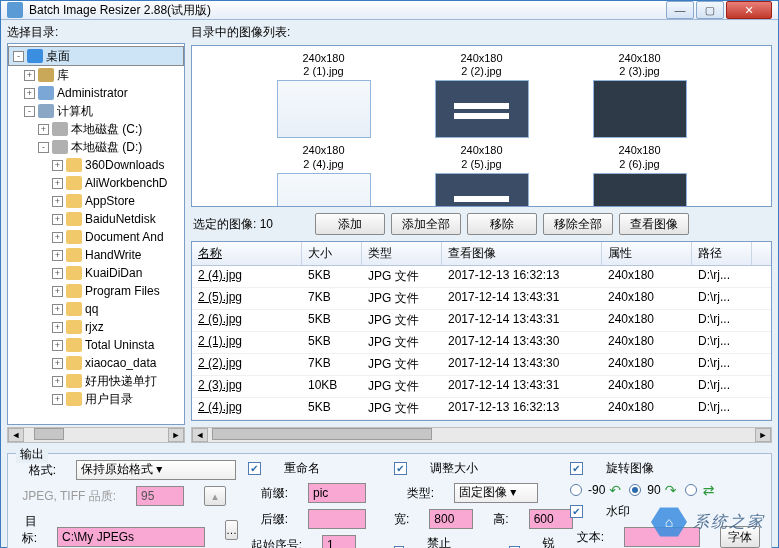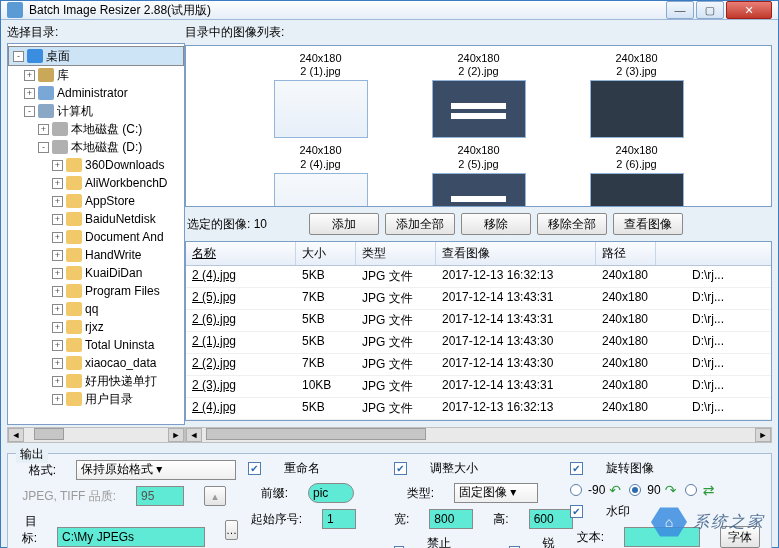--- a/index.html
+++ b/index.html
@@ -5,21 +5,21 @@
 * { box-sizing: border-box; margin: 0; padding: 0; font-family: "Microsoft YaHei", SimSun, sans-serif; font-size: 12px; }
 body { background: #fff; }
 .window { width: 779px; height: 548px; border: 1px solid #3a7bc2; background: #e8f0f7; display: flex; flex-direction: column; }
 .titlebar { height: 30px; background: linear-gradient(#fdfdfe,#e6eef8); display: flex; align-items: center; padding: 0 6px; border-bottom: 1px solid #a0b8d8; }
 .titlebar .icon { width: 16px; height: 16px; margin-right: 6px; background: #5b9bd5; border-radius: 2px; }
 .titlebar .title { flex: 1; color: #000; }
 .winbtns { display: flex; gap: 2px; }
 .winbtn { width: 28px; height: 18px; border: 1px solid #8aa9cf; background: linear-gradient(#f2f7fd,#d4e3f4); border-radius: 2px; display: flex; align-items: center; justify-content: center; font-size: 11px; color: #444; cursor: pointer; }
 .winbtn.close { background: linear-gradient(#e98079,#c1392b); color: #fff; border-color: #a02016; width: 46px; }
 .content { flex: 1; display: flex; flex-direction: column; padding: 4px 6px 6px 6px; gap: 4px; }
-.toprow { flex: 1; display: flex; min-height: 0; }
+.toprow { flex: 1; display: flex; gap: 6px; min-height: 0; }
 .leftcol { width: 178px; display: flex; flex-direction: column; }
 .leftcol .lbl { margin-bottom: 2px; }
 .tree { flex: 1; border: 1px solid #7a9ec8; background: #fff; overflow: auto; font-size: 12px; padding: 2px 0; }
 .tree-row { display: flex; align-items: center; height: 18px; padding-left: 2px; white-space: nowrap; cursor: default; }
 .tree-row .tw { width: 11px; height: 11px; border: 1px solid #888; display: inline-flex; align-items: center; justify-content: center; font-size: 9px; line-height: 1; margin-right: 3px; background: #fff; color: #555; cursor: pointer; }
 .tree-row .sp { display: inline-block; }
 .tree-row .ficon { width: 16px; height: 14px; margin-right: 3px; display: inline-block; }
 .ficon.desktop { background: #3b8de0; border-radius: 2px; }
 .ficon.lib { background: #c9a85a; border-radius: 2px; }
 .ficon.user { background: #7aa7d6; border-radius: 2px; }
@@ -55,23 +55,23 @@
 .output { border: 1px solid #a8bdd6; background: #f0f5fb; padding: 6px 8px 8px 8px; position: relative; }
 .grouplabel { position: absolute; top: -8px; left: 8px; background: #e8f0f7; padding: 0 4px; font-size: 12px; }
 .outcols { display: flex; gap: 10px; }
 .ocol { display: flex; flex-direction: column; gap: 6px; }
 .ocol.a { width: 222px; }
 .ocol.b { width: 136px; }
 .ocol.c { width: 166px; }
 .ocol.d { flex: 1; }
 .frow { display: flex; align-items: center; gap: 20px; }
 .frow .flabel { width: 40px; text-align: right; }
-.sel, .inp { border: 1px solid #8a8a8a; background: #5eead4; height: 20px; padding: 0 4px; font-size: 12px; }
+.sel, .inp { border: 1px solid #8a8a8a; background: #f9a8d4; height: 20px; padding: 0 4px; font-size: 12px; }
 .sel { background: linear-gradient(#fff,#efefef); }
-.sel.w160 { width: 160px; } .inp.w50 { width: 48px; } .inp.w60 { width: 46px; border-radius: 10px; } .inp.w150 { width: 148px; margin-top: 15px; }
+.sel.w160 { width: 160px; } .inp.w50 { width: 48px; } .inp.w60 { width: 58px; } .inp.w150 { width: 148px; margin-top: 15px; }
 .chk { width: 13px; height: 13px; border: 1px solid #4f7cb5; display: inline-flex; align-items: center; justify-content: center; background: #fff; font-size: 10px; color: #2b6cb0; margin-right: 3px; }
 .chk.on::after { content: "✔"; }
 .radio { width: 12px; height: 12px; border: 1px solid #5a7ca8; border-radius: 50%; display: inline-block; margin-right: 2px; position: relative; background: #fff; }
 .radio.on::after { content: ""; position: absolute; inset: 2px; background: #2b6cb0; border-radius: 50%; }
 .roticon { width: 16px; height: 14px; display: inline-block; color: #2e9a3c; font-size: 14px; line-height: 1; }
 .smallbtn { width: 22px; height: 20px; border: 1px solid #8a8a8a; background: linear-gradient(#fdfdfd,#e4e4e4); border-radius: 2px; display: inline-flex; align-items: center; justify-content: center; cursor: pointer; font-size: 11px; }
 .disabled { color: #9a9a9a; }
 .rotrow { display: flex; align-items: center; gap: 4px; flex-wrap: wrap; }
 .watermark-logo { position: absolute; right: 14px; bottom: 10px; display: flex; align-items: center; gap: 6px; opacity: 0.85; pointer-events: none; }
 .watermark-logo .hex { width: 36px; height: 32px; background: #3a8de0; clip-path: polygon(25% 5%,75% 5%,100% 50%,75% 95%,25% 95%,0 50%); display: flex; align-items: center; justify-content: center; color: #fff; font-size: 14px; }
@@ -274,20 +274,21 @@
           <div class="btn">移除全部</div>
           <div class="btn">查看图像</div>
         </div>
 
         <div class="table">
           <div class="table-head" id="thead">
               <div class="th c0">名称</div>
               <div class="th c1">大小</div>
               <div class="th c2">类型</div>
               <div class="th c3">查看图像</div>
+              <div class="th c4">属性</div>
               <div class="th c5">路径</div>
             </div>
           <div class="table-body" id="tbody">
               <div class="tr">
                 <div class="td c0">2 (4).jpg</div>
                 <div class="td c1">5KB</div>
                 <div class="td c2">JPG 文件</div>
                 <div class="td c3">2017-12-13 16:32:13</div>
                 <div class="td c4">240x180</div>
                 <div class="td c5">D:\rj...</div>
@@ -374,20 +375,24 @@
         </div>
 
         <div class="ocol b">
           <div class="frow">
               <span class="chk on"></span>
               <span>重命名</span>
             </div>
           <div class="frow">
               <span class="flabel">前缀:</span>
               <input class="inp w60" value="pic" style="">
+            </div>
+          <div class="frow">
+              <span class="flabel">后缀:</span>
+              <input class="inp w60" value="" style="">
             </div>
           <div class="frow">
               <span style="width:54px;text-align:right">起始序号:</span>
               <input class="inp" style="width: 34px;" value="1">
             </div>
         </div>
 
         <div class="ocol c">
           <div class="frow">
               <span class="chk on"></span>

